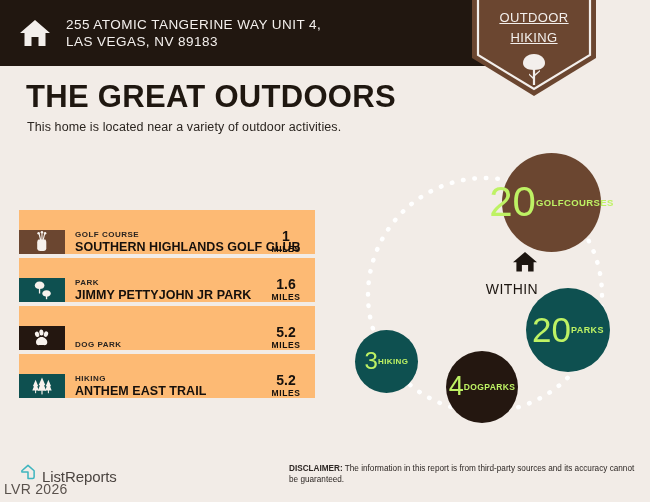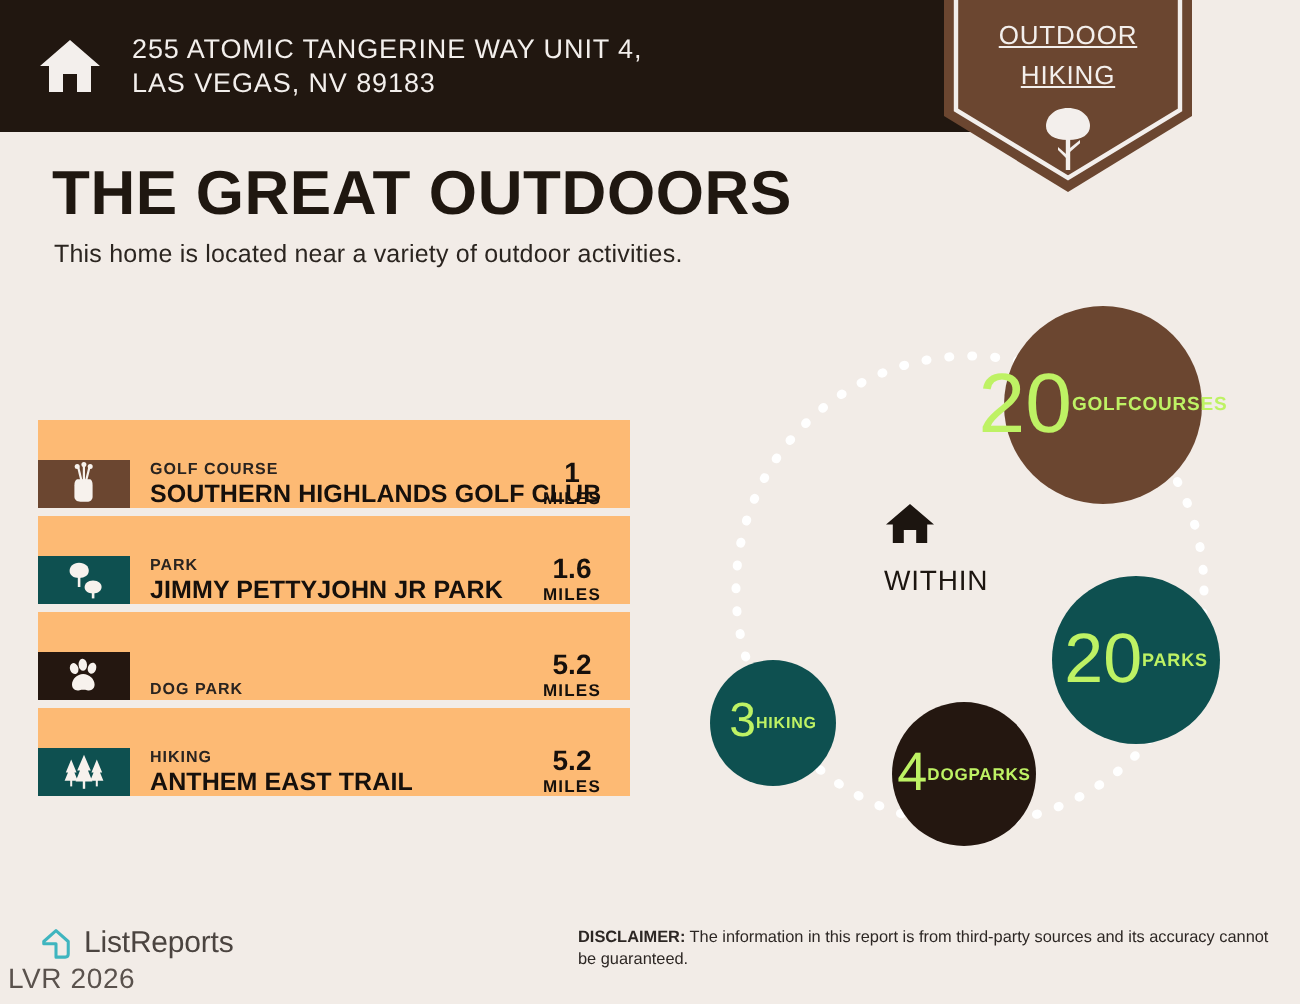--- a/index.html
+++ b/index.html
@@ -128,28 +128,28 @@
   .b-dog   { left: 116px; top: 206px; width: 72px; height: 72px; background: #241710; }
   .b-dog   .b-num { font-size: 27px; margin-bottom: 2px; }
   .b-dog   .b-lbl { font-size: 8.5px; }
 
   .b-hike  { left: 25px;  top: 185px; width: 63px; height: 63px; background: #0e5050; }
   .b-hike  .b-num { font-size: 24px; margin-bottom: 2px; }
   .b-hike  .b-lbl { font-size: 8px; }
 
   .center-mark {
     position: absolute; left: 112px; top: 105px;
-    width: 96px; text-align: left;
+    width: 96px; text-align: right;
   }
   .center-mark svg { width: 26px; height: 24px; }
   .cm-l1 { font-size: 14px; color: #1c1510; letter-spacing: .4px; line-height: 16px; margin-top: 3px; }
   .cm-l2 { font-size: 14px; font-weight: bold; color: #1c1510; letter-spacing: .3px; line-height: 16px;}
 
   
-  .logo { position: absolute; left: 19px; top: 463px; display: flex; align-items: flex-start; }
+  .logo { position: absolute; left: 19px; top: 463px; display: flex; align-items: flex-end; }
   .logo svg { width: 18px; height: 18px; margin-right: 5px; }
   .logo-text { font-size: 15px; color: #4b4440; letter-spacing: -.1px; }
   .lvr { position: absolute; left: 4px; top: 481px; font-size: 14px; color: #5a524d; letter-spacing: .3px; }
   .disclaimer {
     position: absolute; left: 289px; top: 463px; width: 352px;
     font-size: 8.2px; color: #2d2724; line-height: 11px;
   }
   .disclaimer b { font-weight: bold; }
 </style>
 </head>

